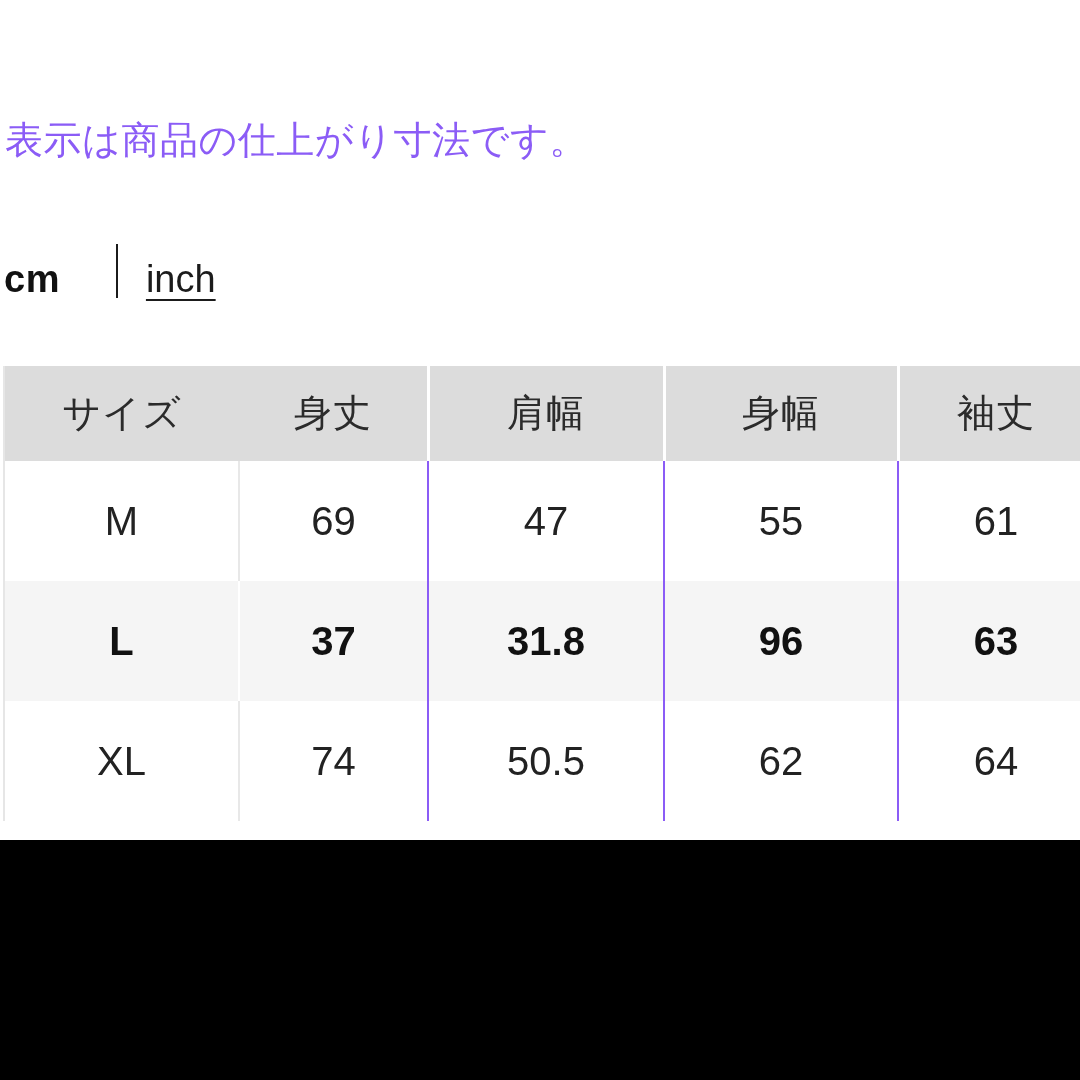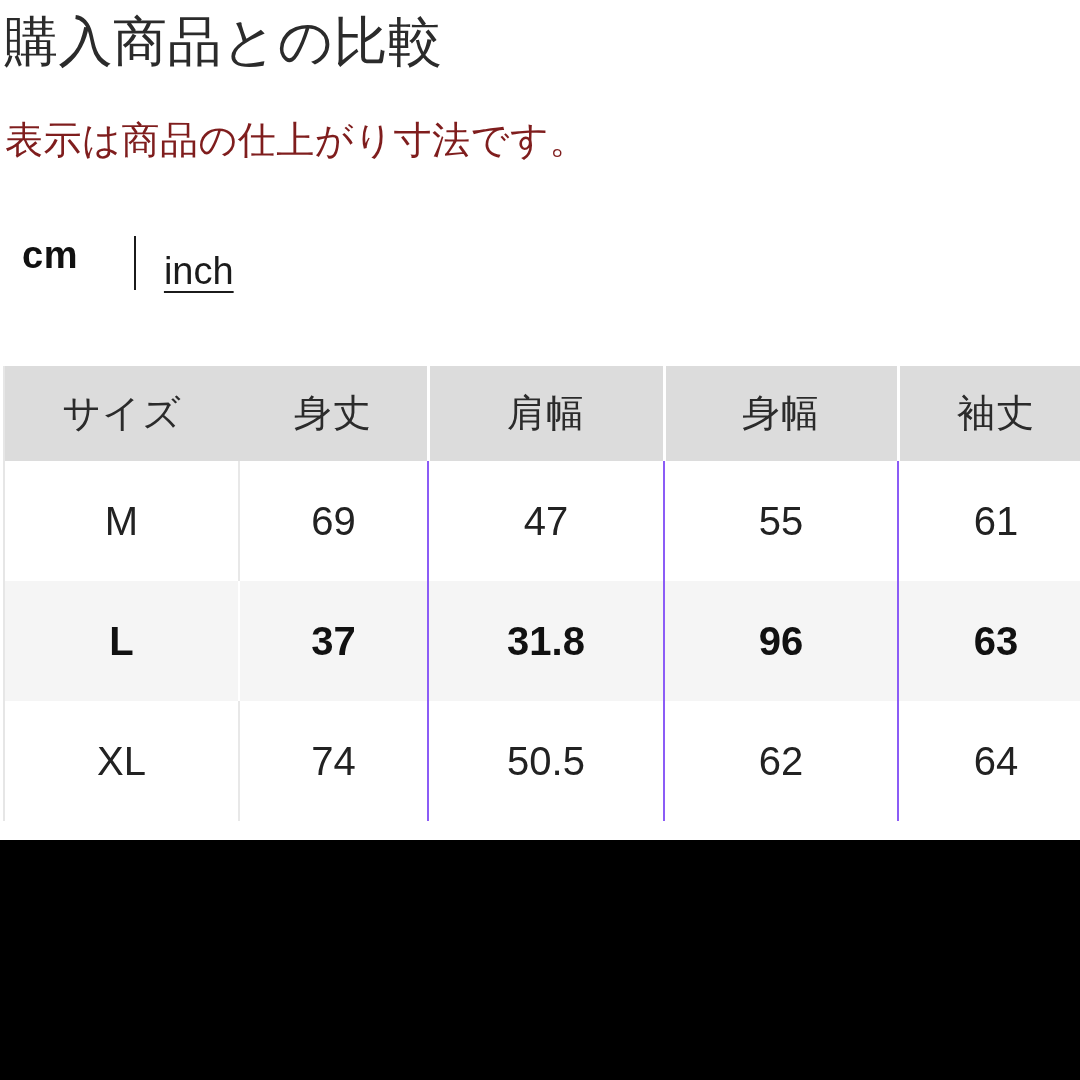--- a/index.html
+++ b/index.html
@@ -37,33 +37,33 @@
     font-weight: 400;
     letter-spacing: 0.5px;
     white-space: nowrap;
   }
   #page-subtitle {
     position: absolute;
     left: 5px;
     top: 121px;
     font-size: 38px;
     line-height: 1.0;
-    color: #7f1d1d;
+    color: #8b5cf6;
     font-weight: 400;
     letter-spacing: 0.5px;
     white-space: nowrap;
   }
 
   
   #unit-toggle {
     position: absolute;
-    left: 22px;
+    left: 4px;
     top: 236px;
     display: flex;
-    align-items: flex-start;
+    align-items: flex-end;
     height: 62px;
   }
   #unit-toggle .unit {
     font-size: 38px;
     line-height: 1;
     color: #111111;
     white-space: nowrap;
   }
   #unit-toggle .unit.active {
     font-weight: 700;
@@ -152,21 +152,20 @@
     width: 1080px;
     height: 240px;
     background: #000000;
   }
 </style>
 </head>
 <body>
 
 <div id="sheet">
 
-  <div id="page-title">購入商品との比較</div>
 
   <div id="page-subtitle">表示は商品の仕上がり寸法です。</div>
 
   <div id="unit-toggle">
     <span class="unit active">cm</span>
     <span class="divider"></span>
     <span class="unit link">inch</span>
   </div>
 
   <table id="size-table">

